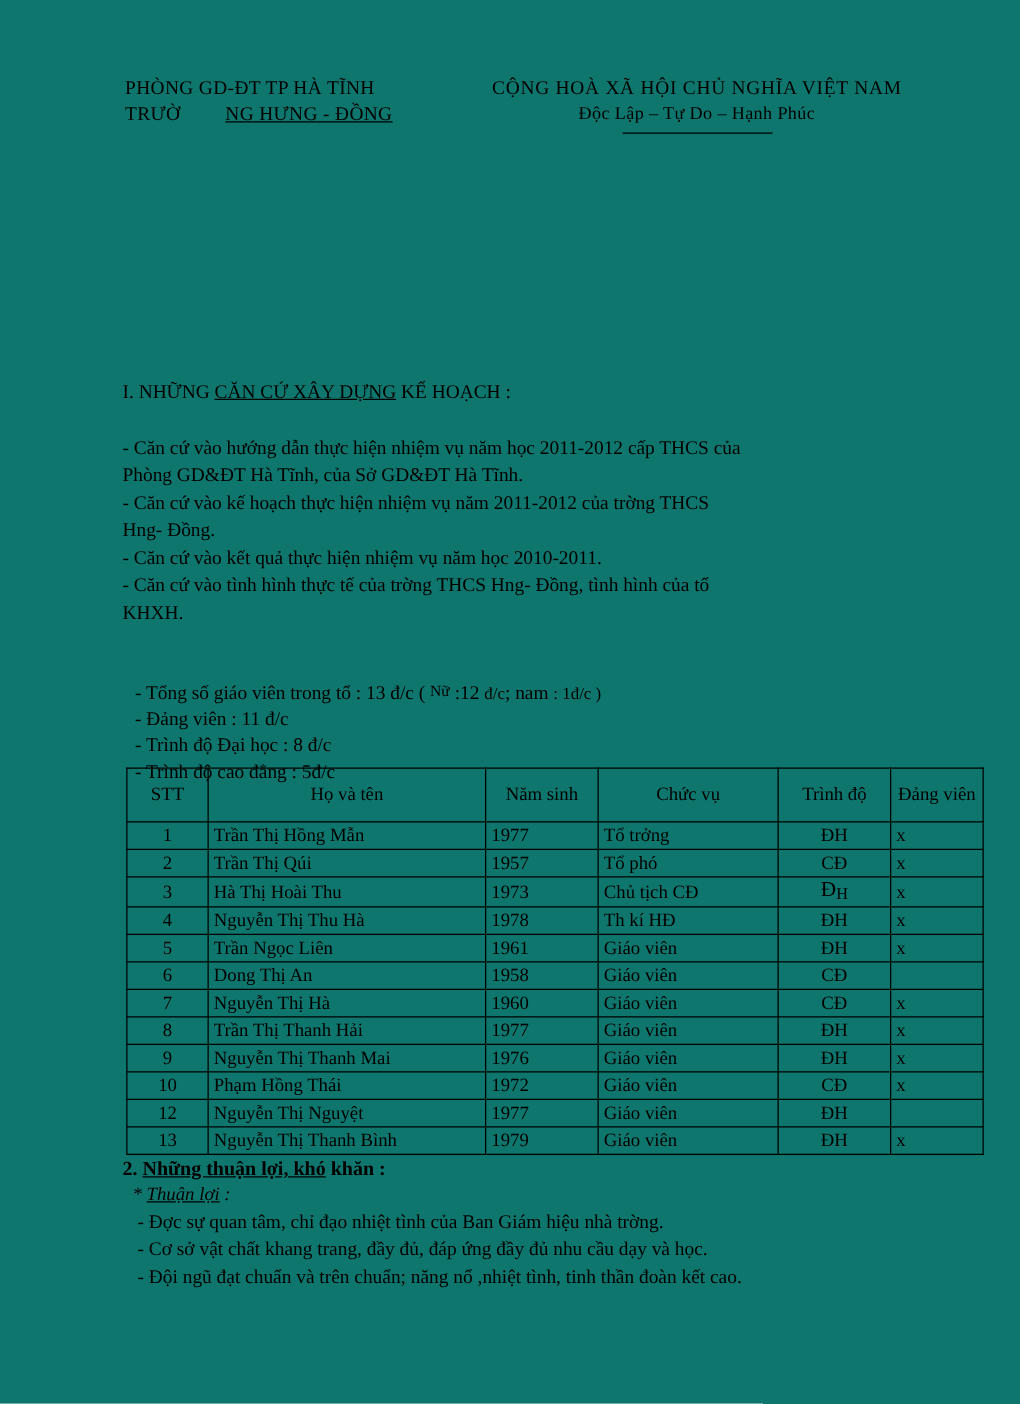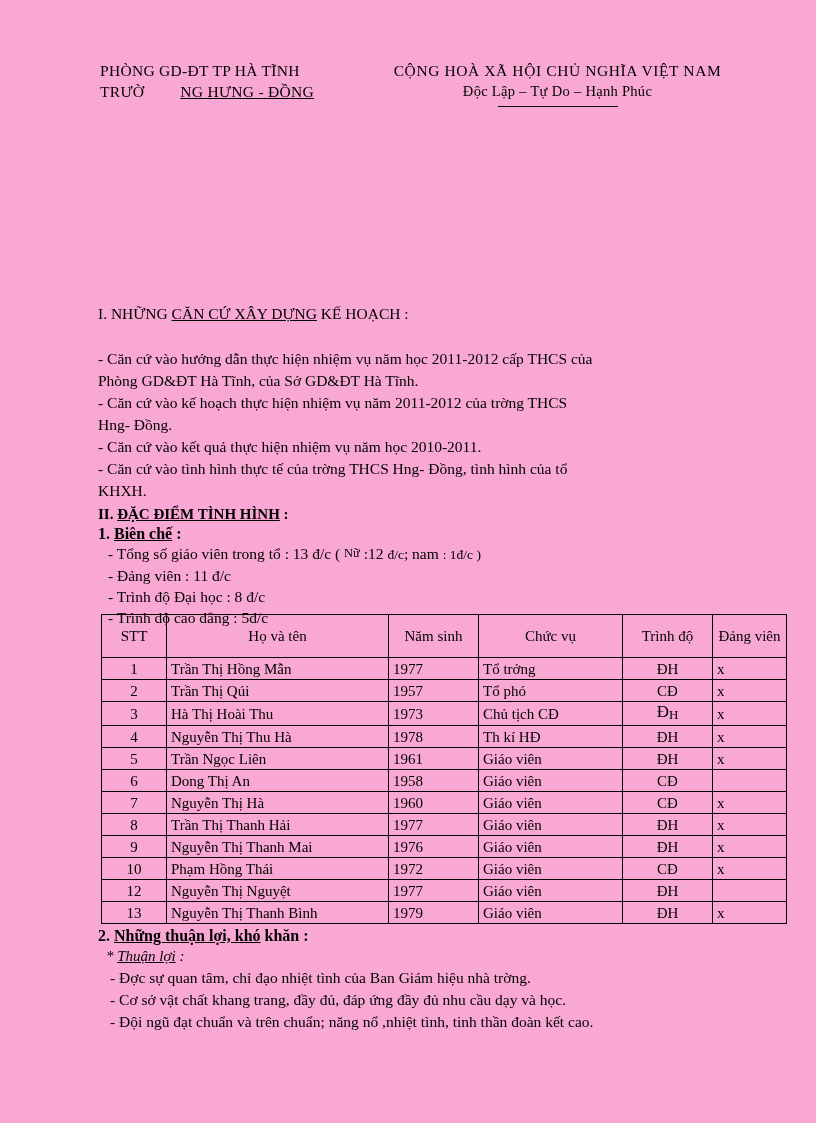--- a/index.html
+++ b/index.html
@@ -9,21 +9,21 @@
     background: #ffffff;
   }
   body {
     font-family: "Liberation Serif", "DejaVu Serif", serif;
     color: #000000;
   }
   .page {
     position: relative;
     width: 816px;
     height: 1123px;
-    background: #f9a8d4;
+    background: #0f766e;
     overflow: hidden;
     box-sizing: border-box;
   }
 
   
   .doc-header {
     position: absolute;
     top: 60px;
     left: 100px;
     width: 640px;
@@ -212,24 +212,20 @@
   <div class="body-block" id="section1-list">
     <span class="p-line"> - Căn cứ vào hướng dẫn thực hiện nhiệm vụ năm học 2011-2012  cấp THCS của</span>
     <span class="p-line">Phòng GD&amp;ĐT Hà Tĩnh, của Sở GD&amp;ĐT Hà Tĩnh.</span>
     <span class="p-line"> - Căn cứ vào kế hoạch thực hiện nhiệm vụ năm 2011-2012 của trờng   THCS</span>
     <span class="p-line"> Hng-   Đồng.</span>
     <span class="p-line"> - Căn cứ vào kết quả thực hiện nhiệm vụ năm học 2010-2011.</span>
     <span class="p-line"> - Căn cứ vào tình hình thực tế của trờng   THCS Hng-   Đồng, tình hình của tổ</span>
     <span class="p-line">KHXH.</span>
   </div>
 
-  <div class="body-block" id="section2-heading">
-    <span class="sect2-line1"><span>II. </span><span class="u">ĐẶC ĐIỂM TÌNH HÌNH</span><span> :</span></span>
-    <span class="sect2-line2"><span>1. </span><span class="u">Biên chế</span><span> :</span></span>
-  </div>
 
   <div class="body-block" id="bienche-list">
     <span class="p-line"><span class="sz-norm"> - Tổng số giáo viên trong tổ : 13 đ/c ( </span><span class="sup-small">Nữ</span><span class="sz-norm"> :12 </span><span class="sz-sm">đ/c</span><span class="sz-norm">; nam </span><span class="sz-sm">: 1đ/c )</span></span>
     <span class="p-line"> - Đảng viên : 11 đ/c</span>
     <span class="p-line"> - Trình độ Đại học :   8 đ/c</span>
     <span class="p-line"> - Trình độ cao đẳng : 5đ/c</span>
   </div>
 
   <table class="staff-table">
     <thead>

